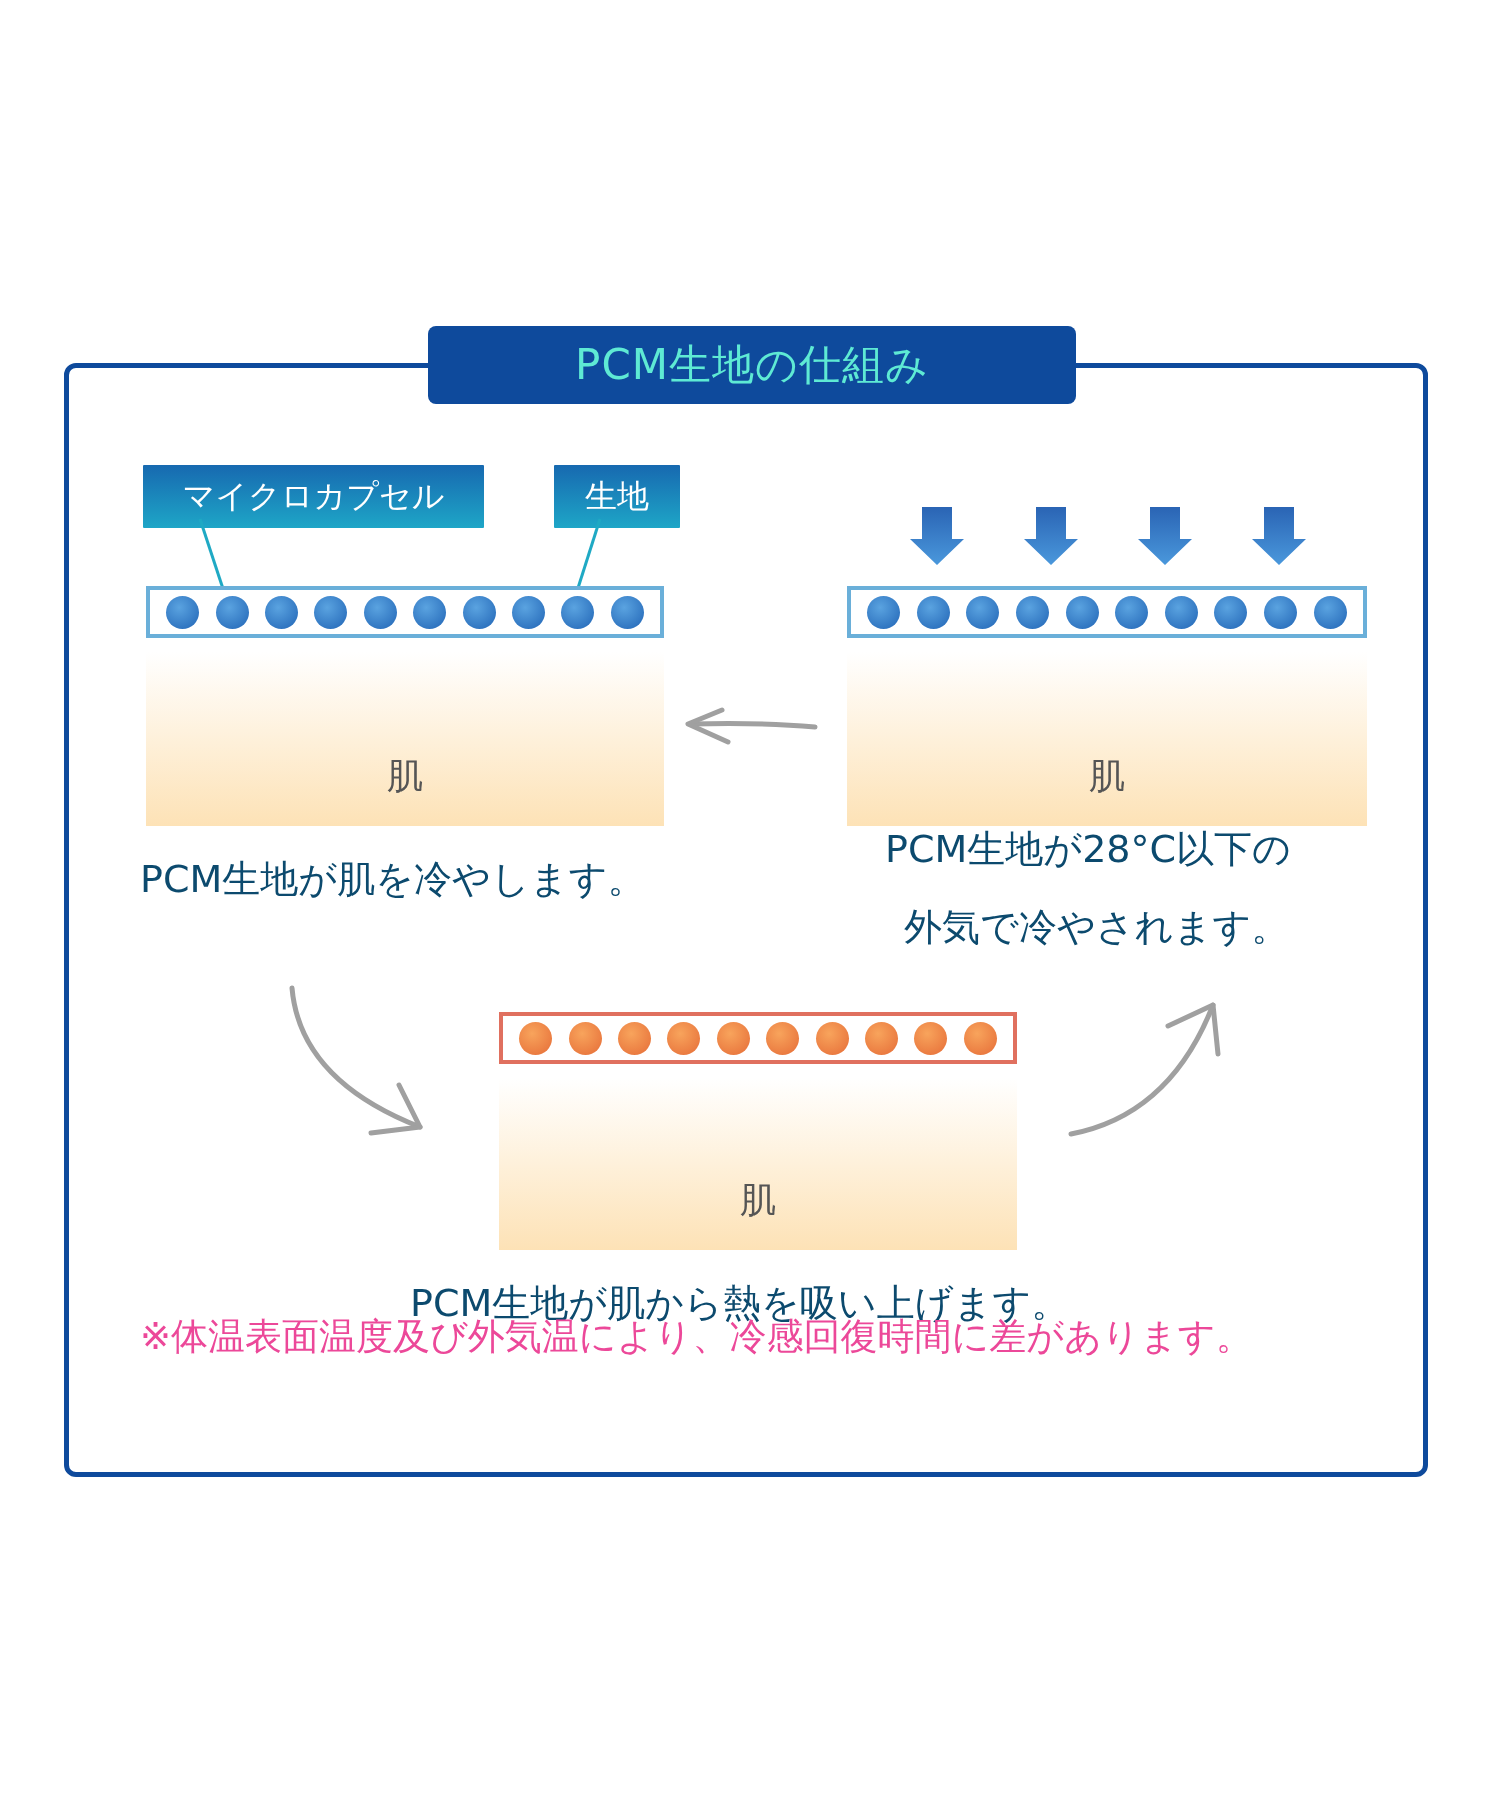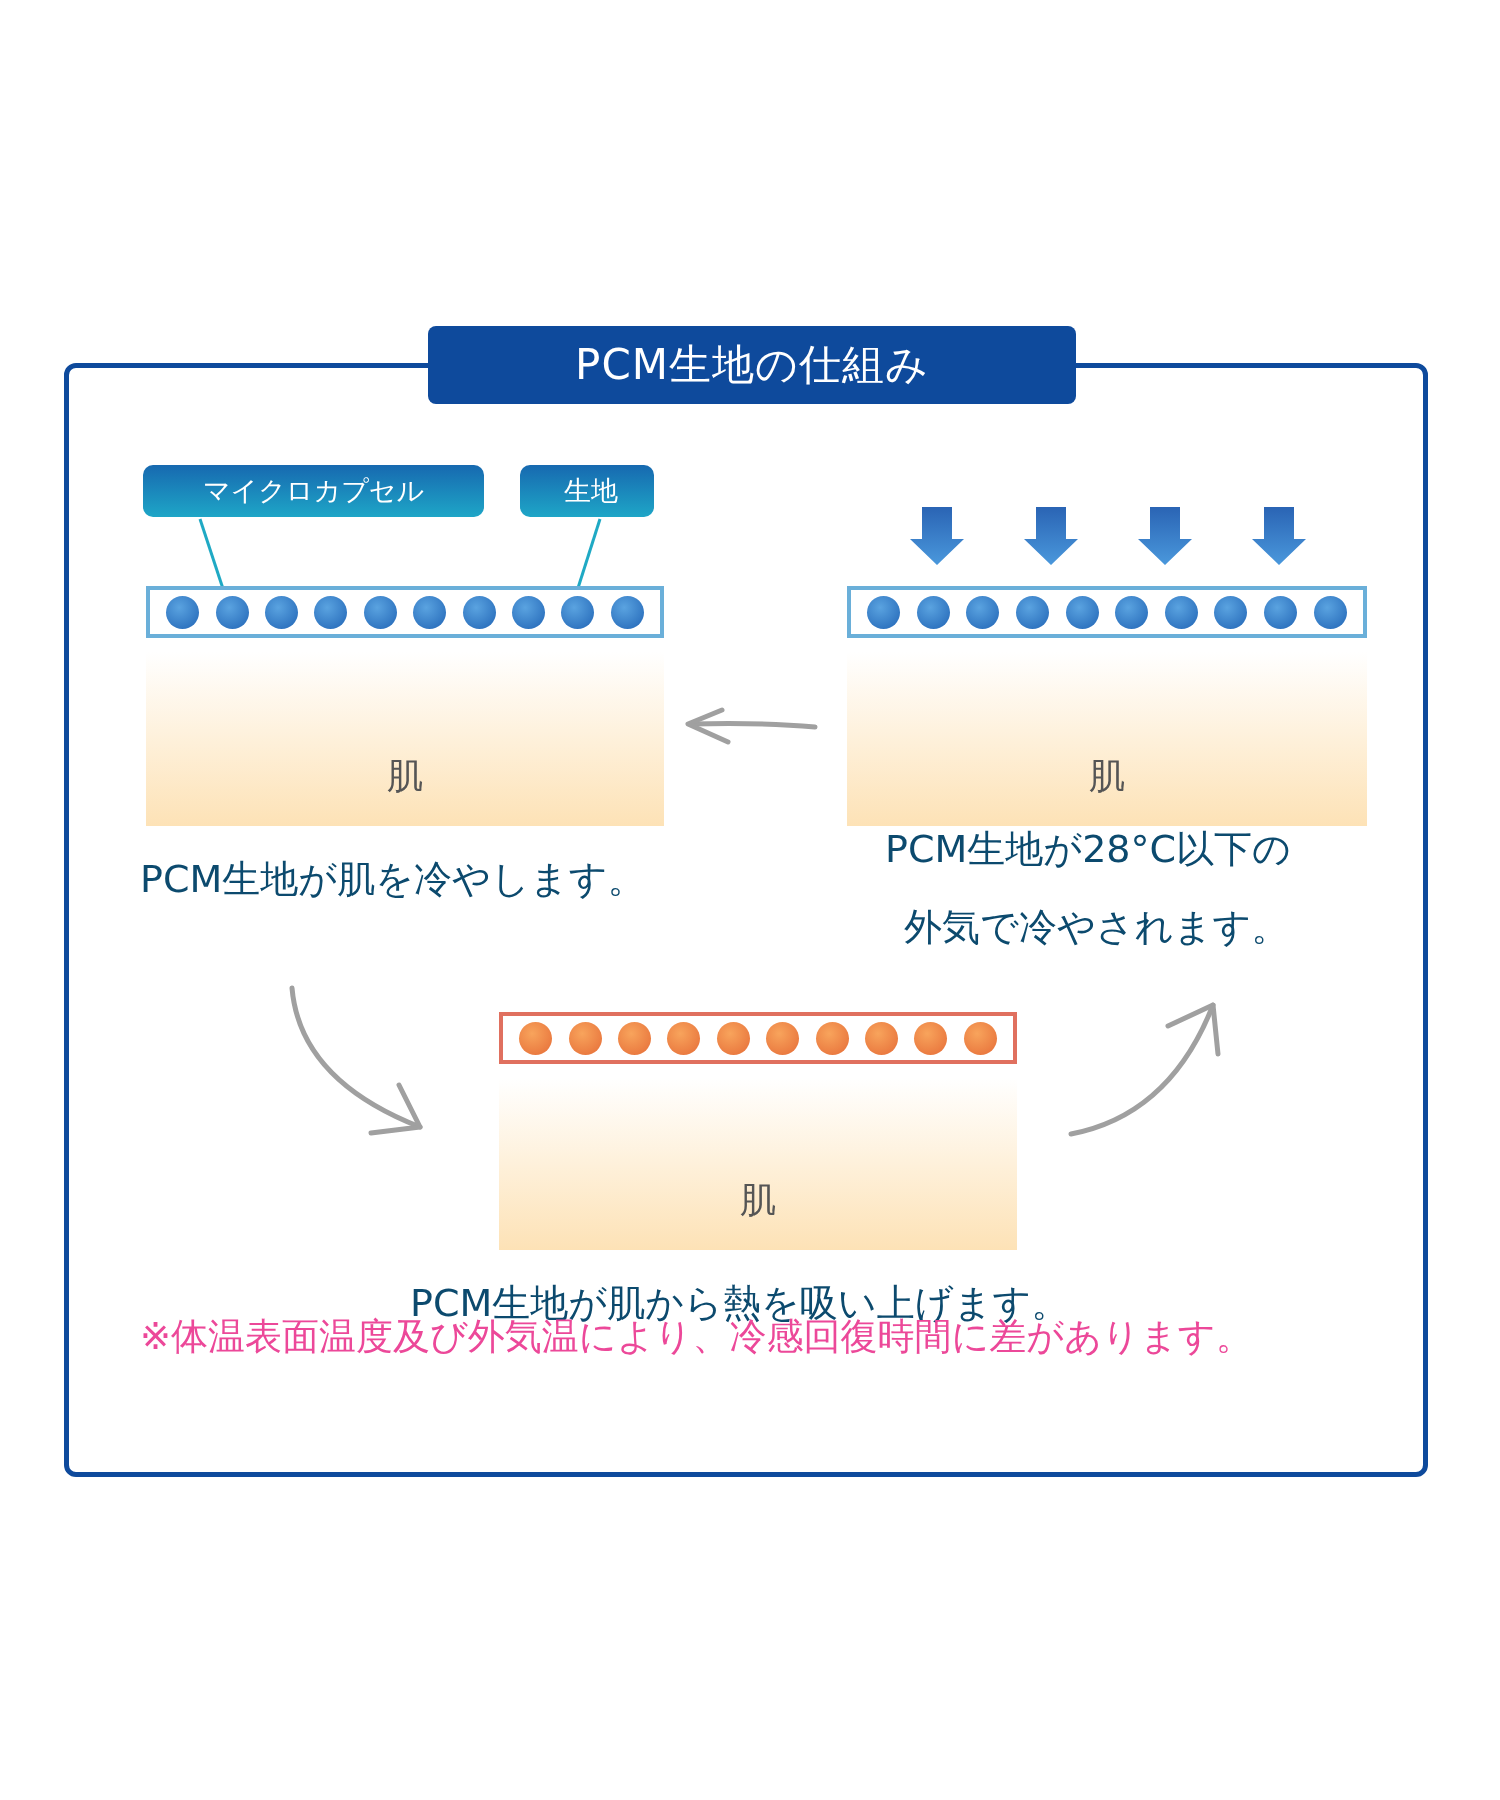--- a/index.html
+++ b/index.html
@@ -1,27 +1,27 @@
 <!DOCTYPE html>
 <html><head>
   <meta charset="utf-8">
   <style>
     html, body { margin: 0; padding: 0; background: #ffffff; }
     body { width: 1500px; height: 1800px; position: relative; overflow: hidden;
            font-family: "DejaVu Sans", "Liberation Sans", sans-serif; color: #555555; }
     .frame { position: absolute; left: 64px; top: 363px; width: 1364px; height: 1114px;
              border: 5px solid #0e4a9c; border-radius: 12px; box-sizing: border-box; background: #fff; }
     .title-bar { position: absolute; left: 428px; top: 326px; width: 648px; height: 78px;
-                 background: #0e4a9c; border-radius: 8px; color: #ffffff; font-size: 42px;
+                 background: #0e4a9c; border-radius: 8px; color: #5eead4; font-size: 42px;
                  display: flex; align-items: center; justify-content: center; letter-spacing: 1px; }
-    .tag { position: absolute; height: 52px; border-radius: 10px; color: #fff; font-size: 27px;
+    .tag { position: absolute; height: 63px; border-radius: 1px; color: #fff; font-size: 32px;
            display: flex; align-items: center; justify-content: center;
            background: linear-gradient(#1769b0, #1ea6c7); }
     .tag-capsule { left: 143px; top: 465px; width: 341px; }
-    .tag-fabric { left: 520px; top: 465px; width: 126px; padding-left: 8px; }
+    .tag-fabric { left: 554px; top: 465px; width: 126px; }
     .leader { position: absolute; top: 0; left: 0; width: 1500px; height: 1800px; pointer-events: none; }
     .fabric { position: absolute; height: 52px; box-sizing: border-box; border: 4px solid #6aafd9;
               display: flex; align-items: center; justify-content: space-around; padding: 0 8px; background: #fff; }
     .fabric.warm { border-color: #e0705f; }
     .dot { width: 33px; height: 33px; border-radius: 50%;
            background: radial-gradient(circle at 40% 35%, #5aa3e0, #2f74c0 75%); }
     .warm .dot { background: radial-gradient(circle at 40% 35%, #f8a45c, #ea7a40 75%); }
     .skin { position: absolute; background: linear-gradient(#ffffff, #fde2b6); }
     .skin-label { position: absolute; left: 0; right: 0; text-align: center; font-size: 36px; color: #555; }
     .caption { position: absolute; font-size: 38px; color: #0c4a6e; text-align: center; line-height: 50px; white-space: nowrap; }

